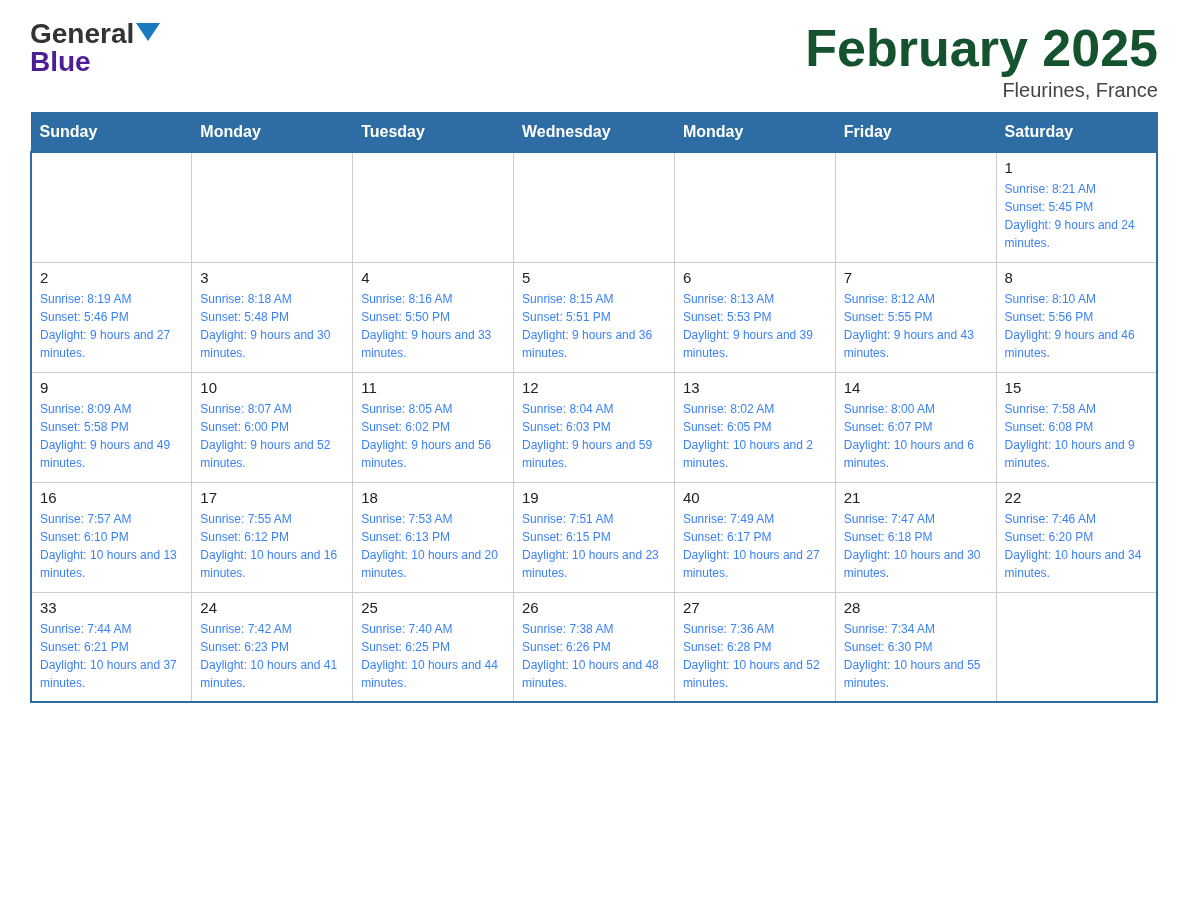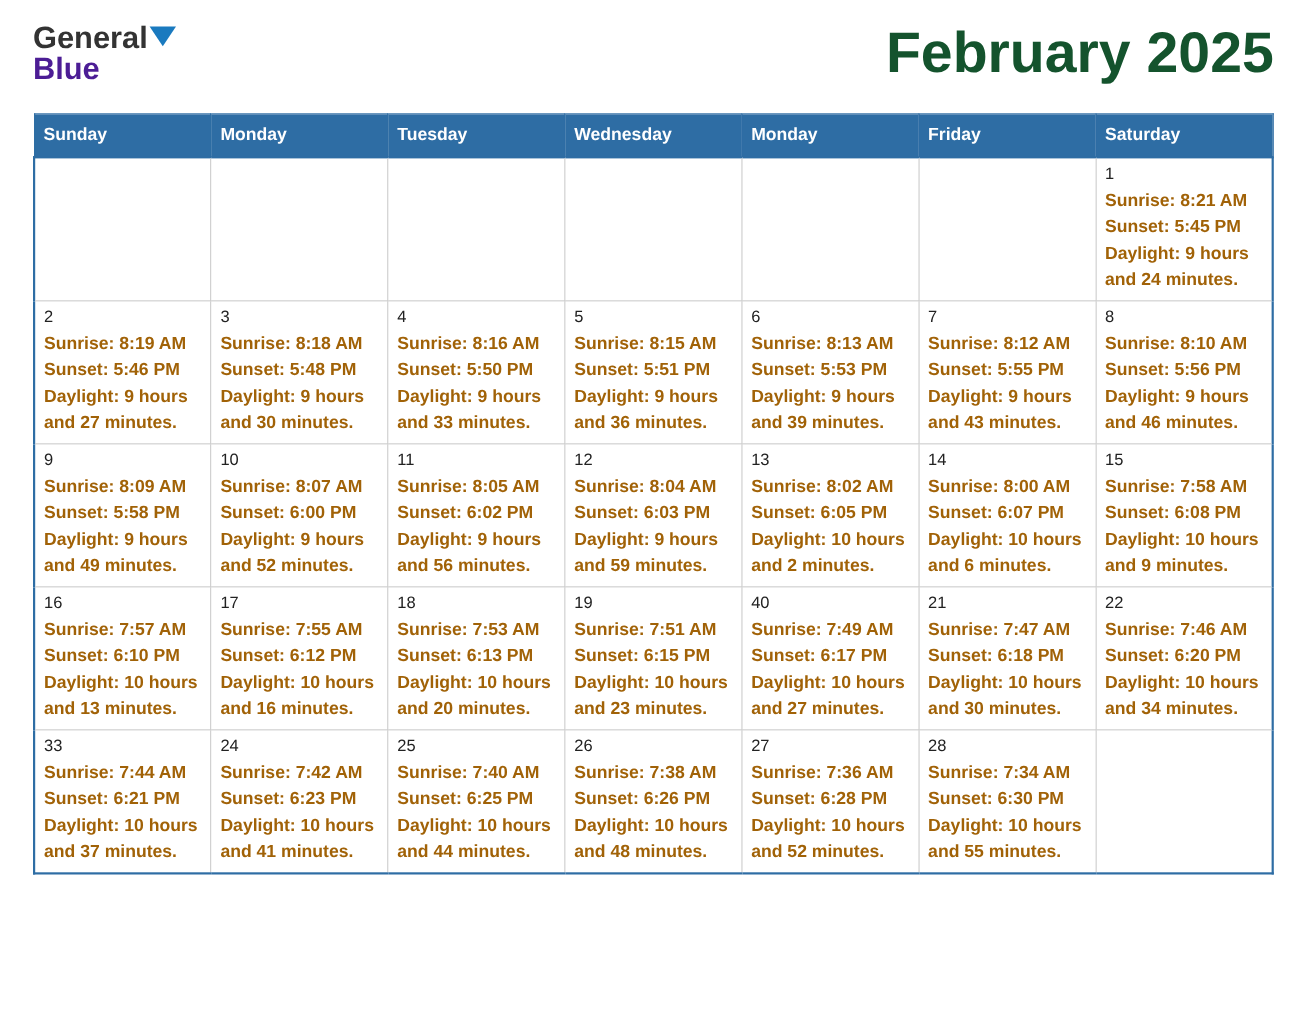--- a/index.html
+++ b/index.html
@@ -6,22 +6,22 @@
     body {
       font-family: Arial, sans-serif;
       background: #fff;
       padding: 20px 30px;
       width: 1188px;
       min-height: 918px;
     }
     .header {
       display: flex;
       justify-content: space-between;
-      align-items: center;
-      margin-bottom: 26px;
+      align-items: flex-start;
+      margin-bottom: 10px;
     }
     .logo {
       display: flex;
       align-items: flex-end;
       font-size: 28px;
       font-weight: bold;
       color: #333;
       line-height: 1;
     }
     .logo-general { color: #333; }
@@ -87,24 +87,23 @@
       border-bottom: 2px solid #2e6da4;
     }
     .day-number {
       font-size: 15px;
       font-weight: normal;
       color: #222;
       margin-bottom: 4px;
       display: block;
     }
     .day-info {
-      font-size: 16px;
-      color: #a16207;
+      font-size: 12px;
+      color: #3b82f6;
       line-height: 1.5;
-      font-weight: bold;
     }
     .empty-cell {
       background: #f9f9f9;
     }
   </style>
 </head>
 <body>
 
 <div class="header">
   <div class="logo">
@@ -113,20 +112,21 @@
         <span class="logo-general">General</span>
         <span class="logo-triangle"></span>
       </div>
       <div>
         <span class="logo-blue">Blue</span>
       </div>
     </div>
   </div>
   <div class="title-block">
     <div class="month-title">February 2025</div>
+    <div class="location">Fleurines, France</div>
   </div>
 </div>
 
 <table class="calendar">
   <thead>
     <tr>
       <th>Sunday</th>
       <th>Monday</th>
       <th>Tuesday</th>
       <th>Wednesday</th>

